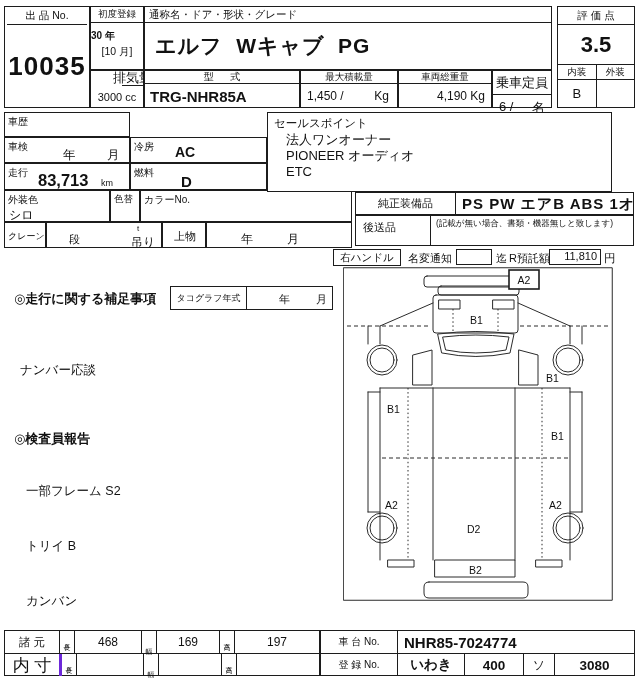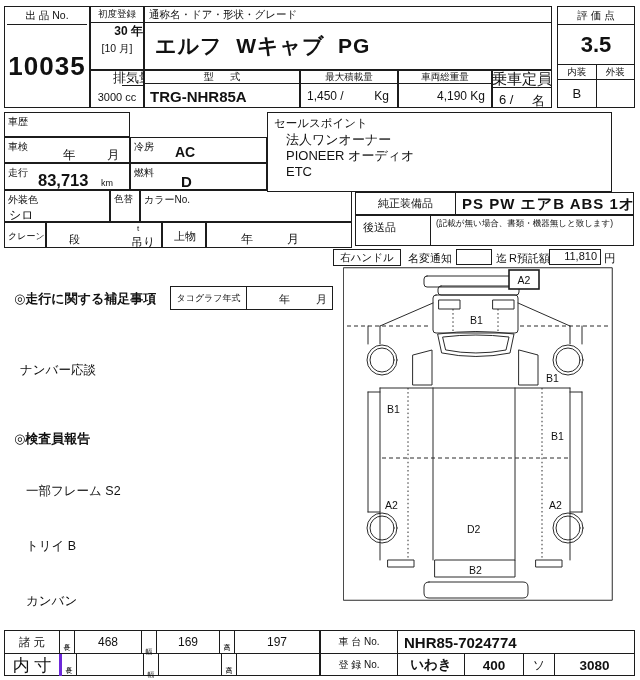--- a/index.html
+++ b/index.html
@@ -28,21 +28,21 @@
 
 <div class="page">
 
   <div class="bx" style="left:4px;top:6px;width:86px;height:102px;">
     <div class="hstrip" style="height:18px;margin:0 2px;">出 品 No.</div>
     <div style="text-align:center;font-size:26px;font-weight:600;letter-spacing:1px;margin-top:26px;">10035</div>
   </div>
 
   <div class="bx" style="left:90px;top:6px;width:54px;height:64px;">
     <div class="hstrip" style="height:16px;font-size:9.5px;">初度登録</div>
-    <div style="text-align:right;font-size:12px;font-weight:600;">30 年</div>
+    <div style="text-align:left;font-size:10px;font-weight:600;margin-top:6px;">30 年</div>
     <div style="text-align:center;font-size:10.5px;margin-top:2px;">[10 月]</div>
   </div>
 
   <div class="bx" style="left:144px;top:6px;width:408px;height:64px;">
     <div class="hstrip left" style="height:16px;">通称名・ドア・形状・グレード</div>
     <div class="val" style="font-size:21px;font-weight:600;padding:9px 0 0 10px;letter-spacing:1px;">エルフ  Wキャブ  PG</div>
   </div>
 
   <div class="bx" style="left:90px;top:70px;width:54px;height:38px;">
     <div class="hstrip" style="height:15px;font-size:13px;margin-left:31px;">排気量</div>
@@ -61,21 +61,21 @@
       <span class="val">Kg</span>
     </div>
   </div>
 
   <div class="bx" style="left:398px;top:70px;width:94px;height:38px;">
     <div class="hstrip" style="height:13px;font-size:9.5px;">車両総重量</div>
     <div class="val" style="text-align:right;font-size:12px;padding:5px 6px 0 0;">4,190 Kg</div>
   </div>
 
   <div class="bx" style="left:492px;top:70px;width:60px;height:38px;">
-    <div class="hstrip" style="height:17px;font-size:15px;">乗車定員</div>
+    <div class="hstrip" style="height:24px;font-size:13px;">乗車定員</div>
     <div style="display:flex;justify-content:space-between;padding:4px 6px 0 6px;font-size:13px;">
       <span class="val">6 /</span>
       <span class="val">名</span>
     </div>
   </div>
 
   <div class="bx" style="left:557px;top:6px;width:78px;height:102px;">
     <div class="hstrip" style="height:18px;">評 価 点</div>
     <div style="box-sizing:border-box;height:40px;border-bottom:1px solid #1c1c1c;display:flex;align-items:center;justify-content:center;font-size:22px;font-weight:600;">3.5</div>
     <div style="display:flex;height:15px;border-bottom:1px solid #1c1c1c;box-sizing:border-box;">

